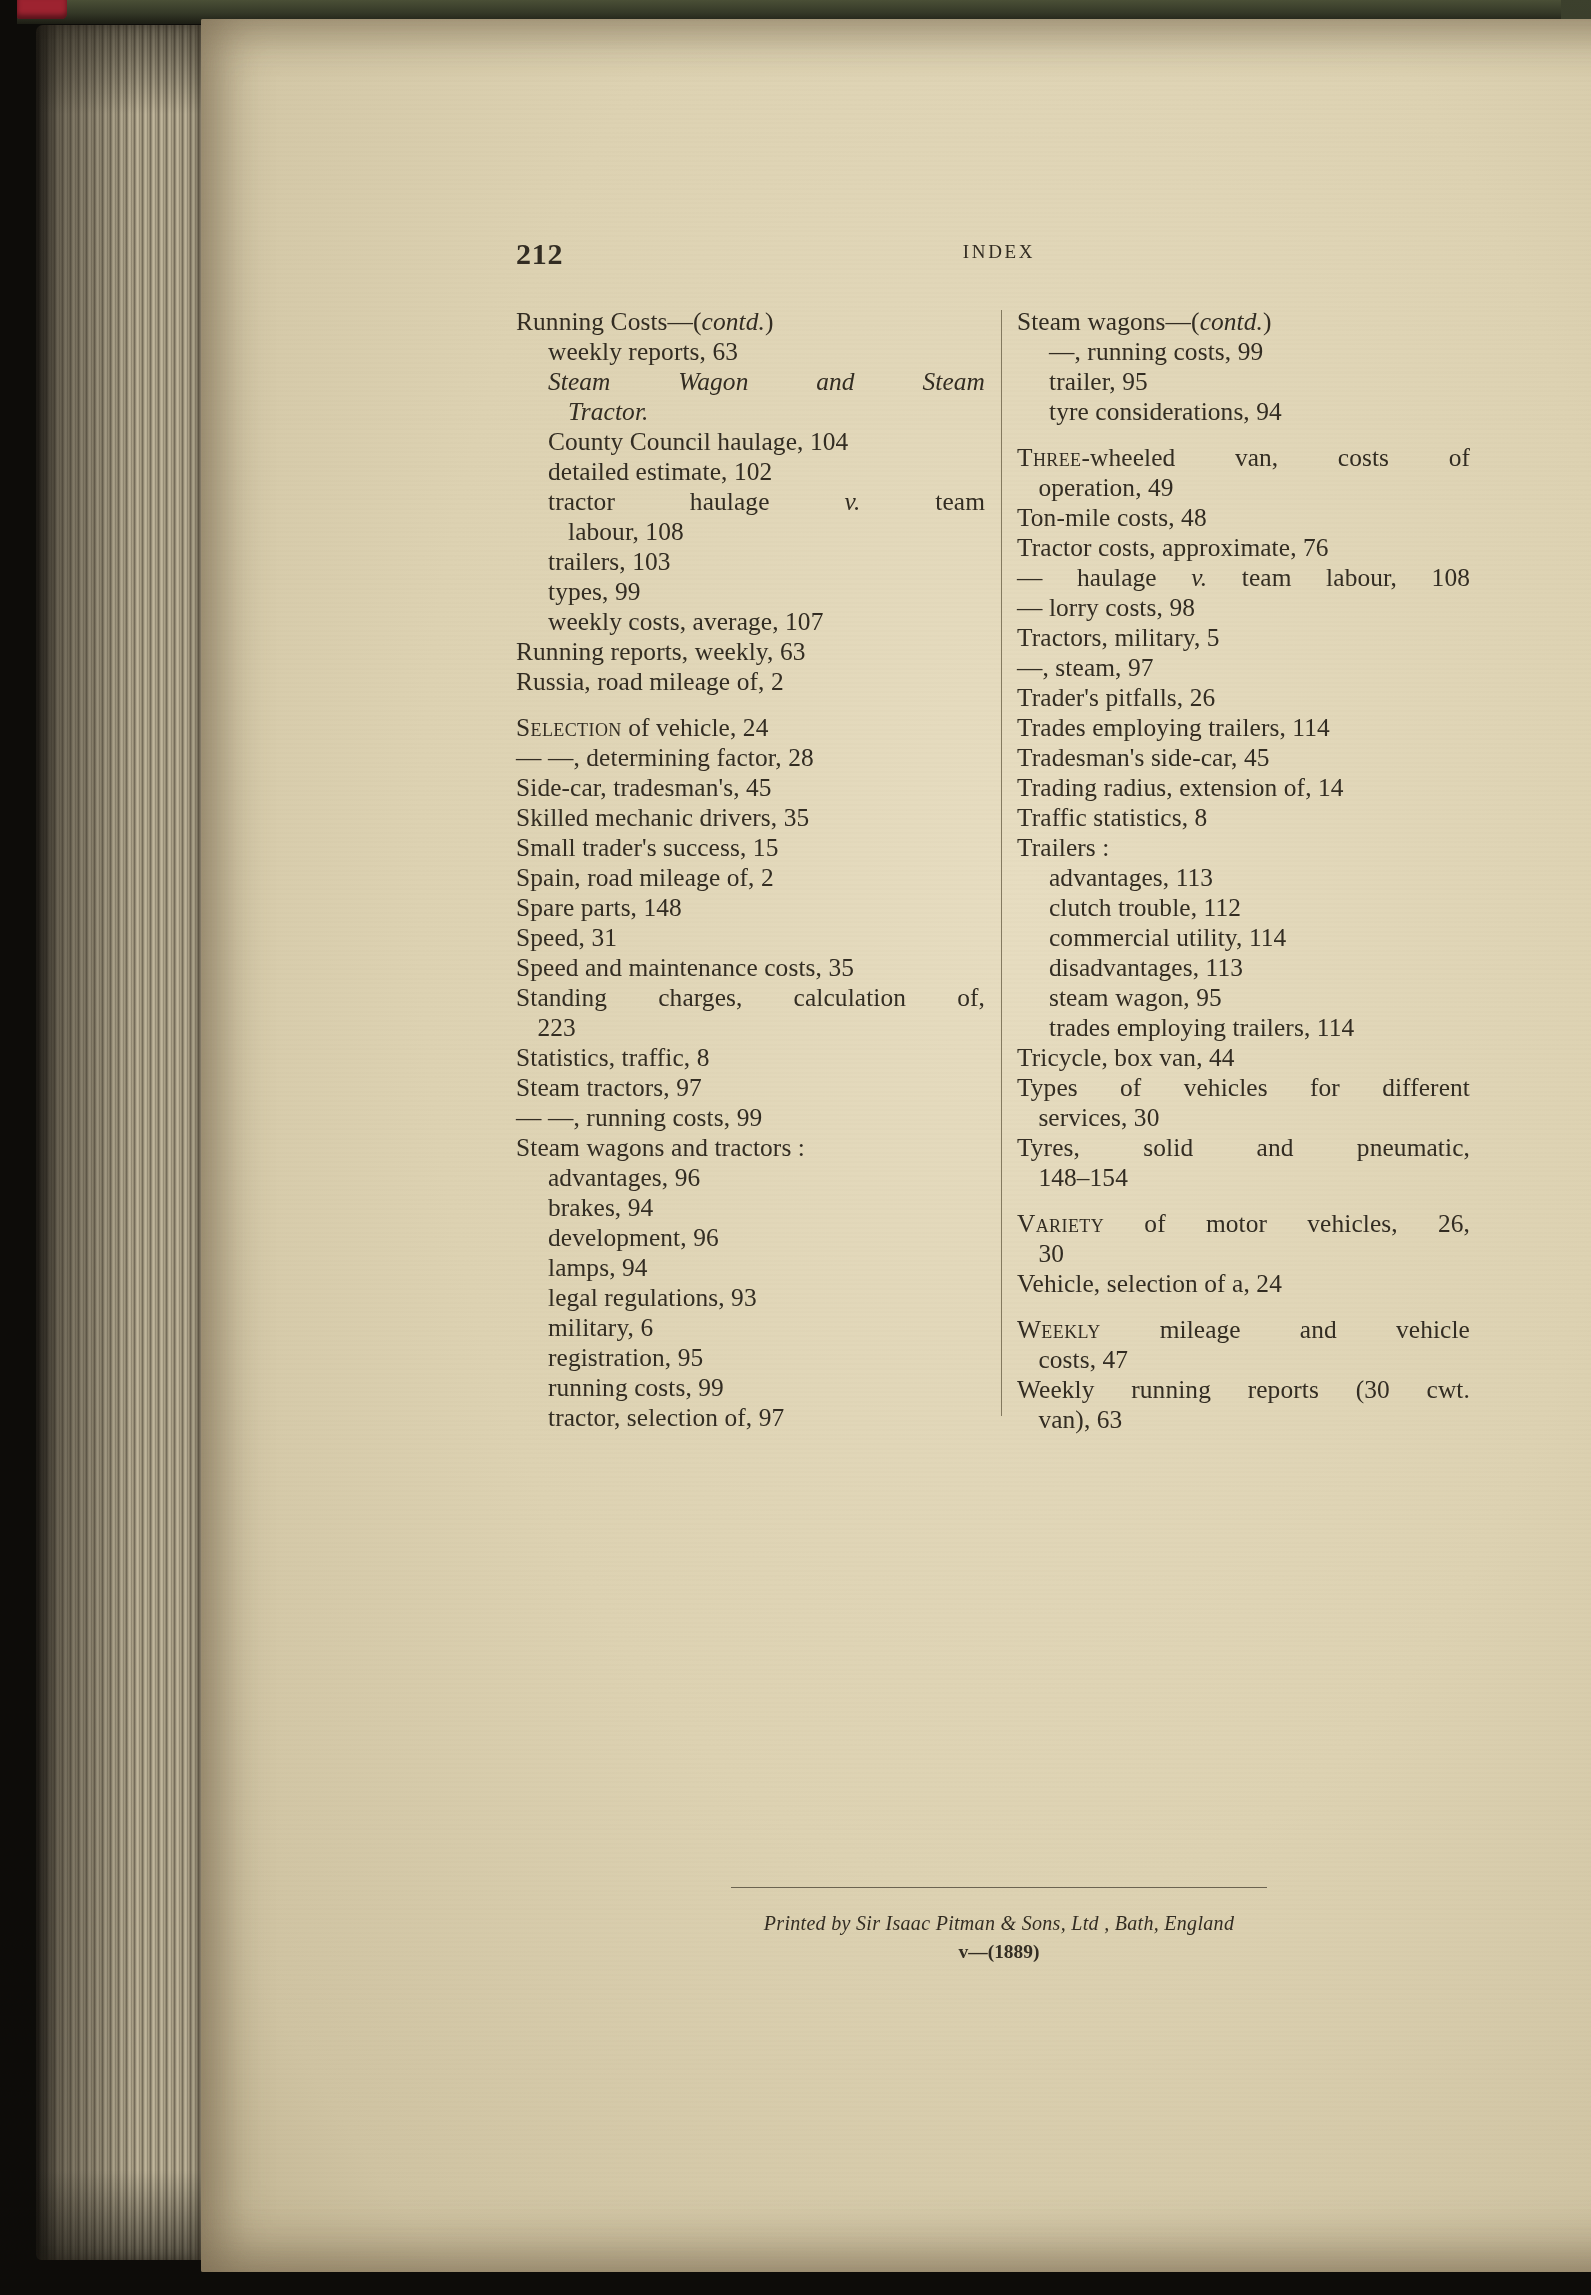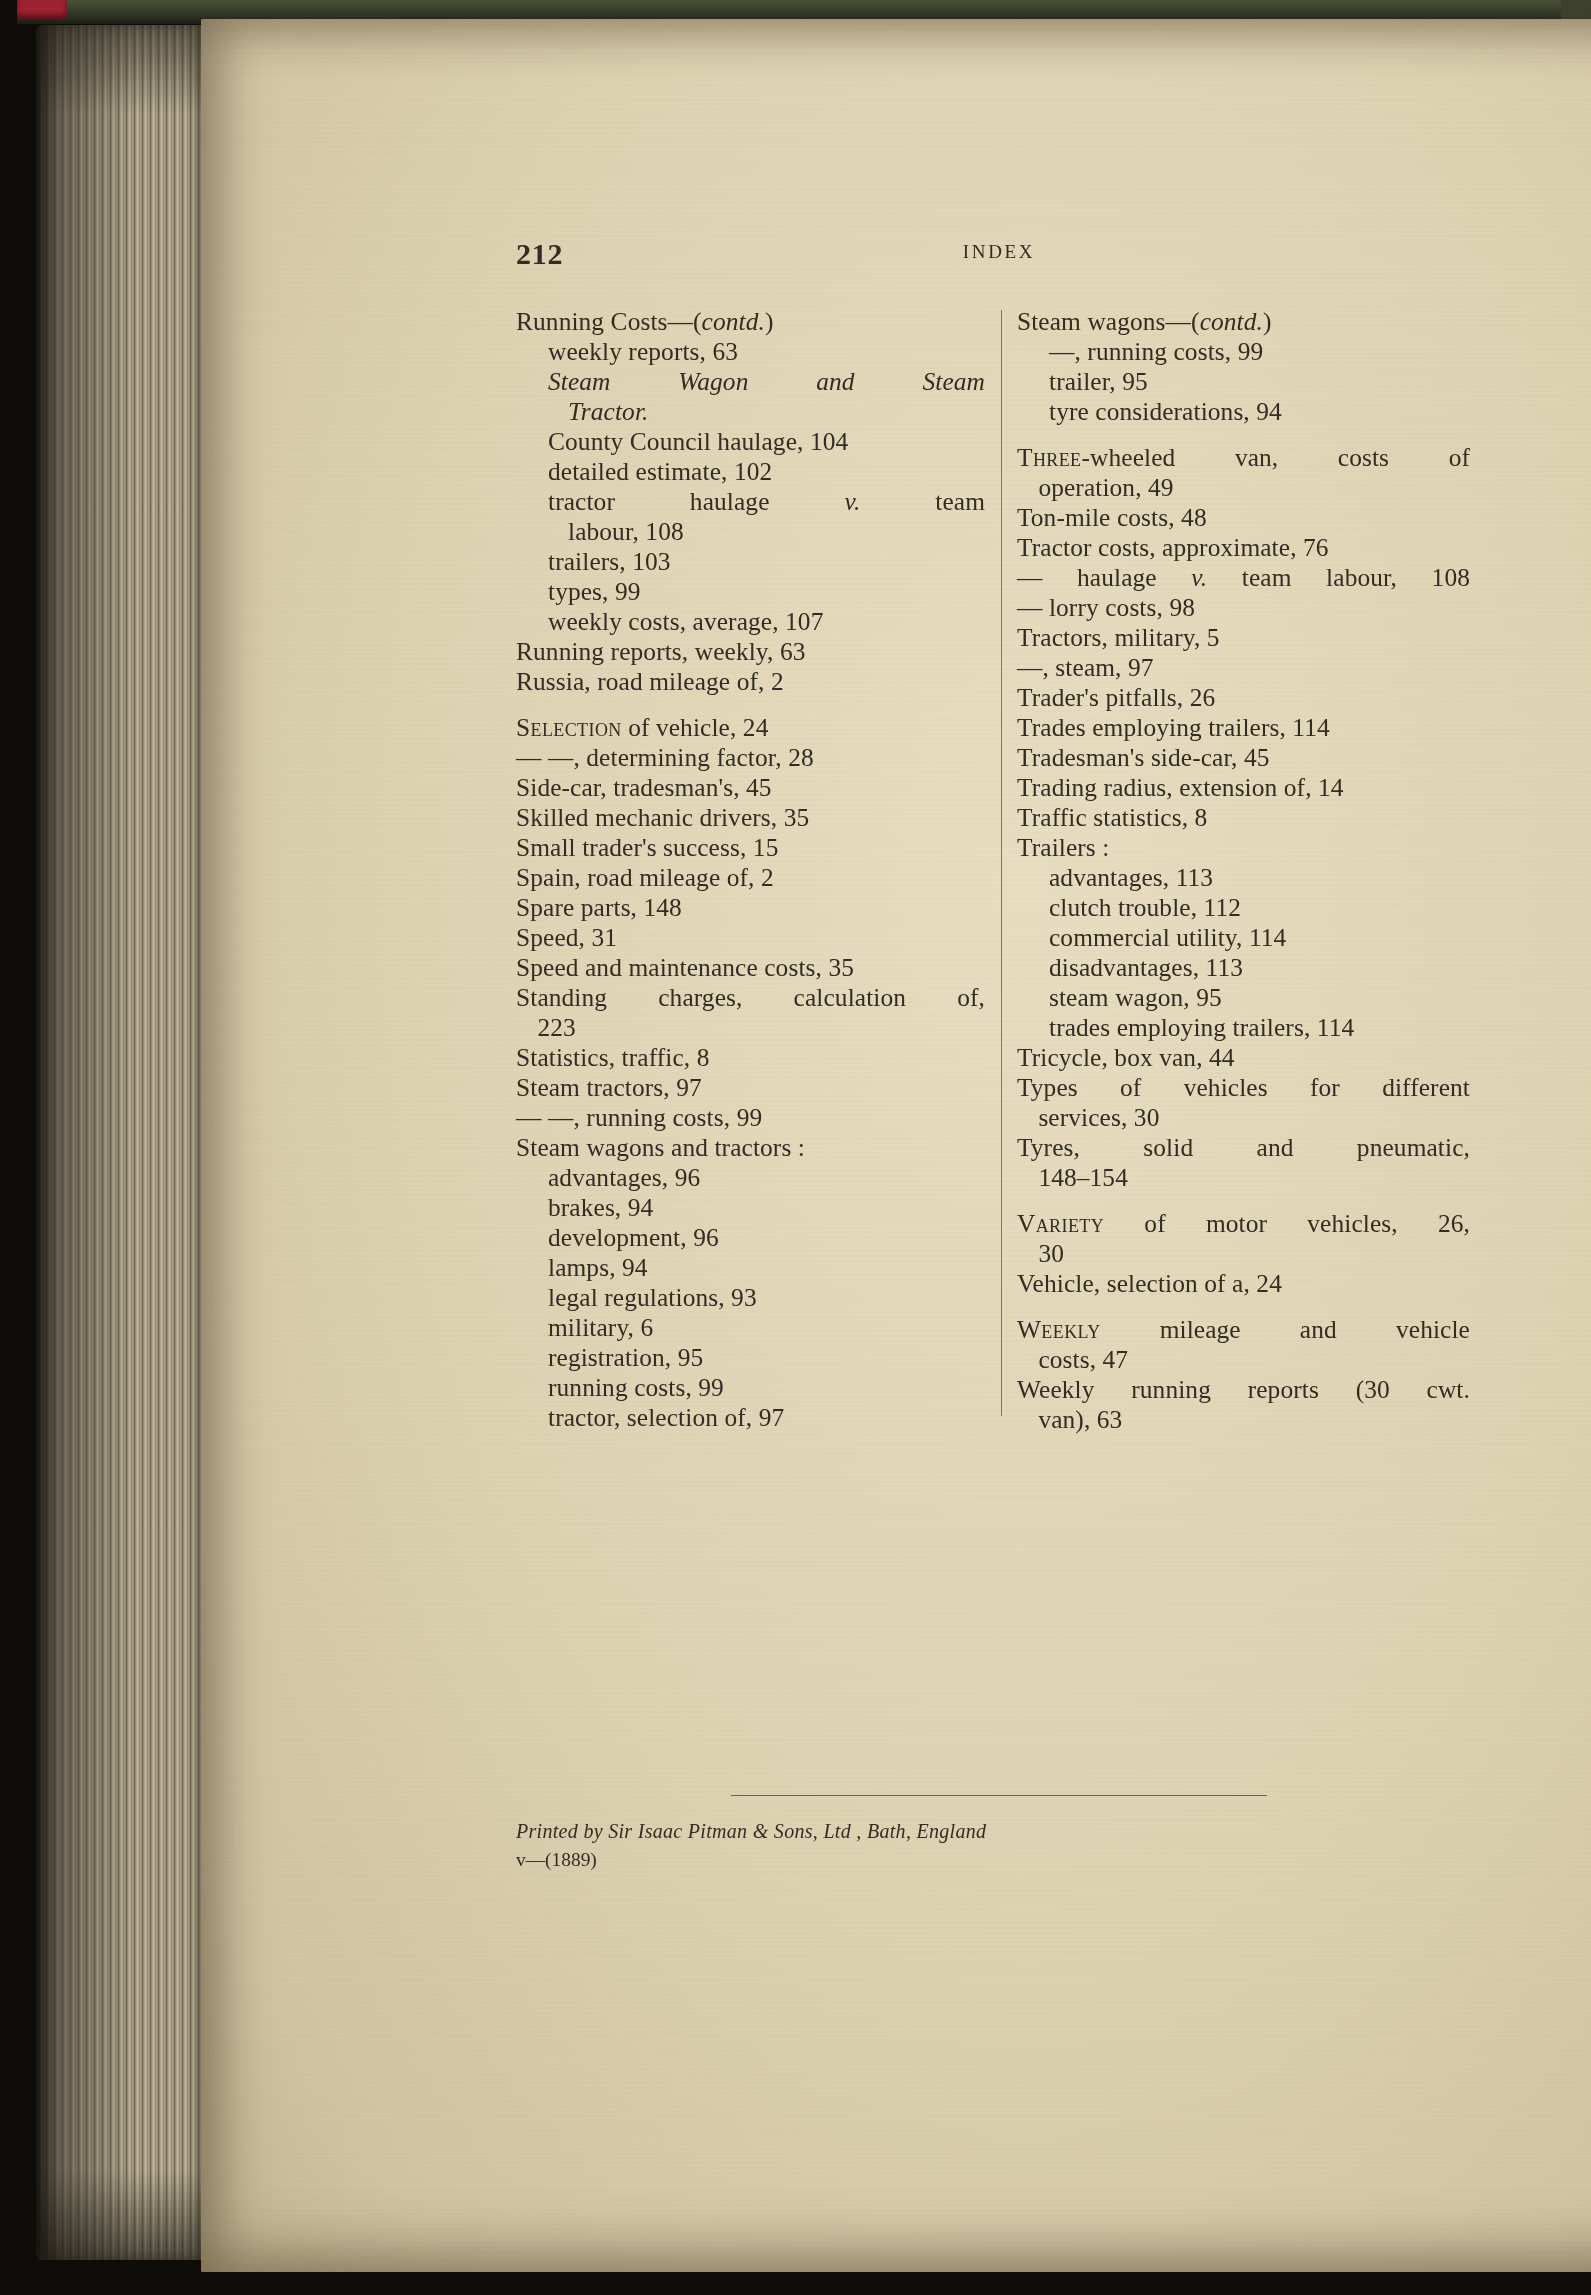--- a/index.html
+++ b/index.html
@@ -57,24 +57,24 @@
   .entry{min-height:30px;}
   .entry.gap{min-height:16px;height:16px;}
   .entry.i1{padding-left:21.4px;}
   .entry.i2{padding-left:32px;}
   .entry.i3{padding-left:52px;}
   .entry.just{text-align:justify;text-align-last:justify;font-family:Liberation Serif, serif;}
   .it{font-style:italic;}
   .sc{font-variant:small-caps;letter-spacing:0.4px;}
 
   
-  .footer{position:absolute;left:315px;top:1776px;width:966px;text-align:left;color:var(--ink);}
+  .footer{position:absolute;left:315px;top:1868px;width:966px;text-align:center;color:var(--ink);}
   .footer-rule{width:536px;height:1.3px;margin:0 auto;background:#57503f;opacity:.85;}
   .imprint{margin-top:24px;font-size:20px;font-style:italic;letter-spacing:0.3px;}
-  .edition{margin-top:5.4px;font-size:19.4px;}
+  .edition{margin-top:5.4px;font-size:19.4px;font-weight:bold;}
 </style>
 </head>
 <body>
 
 <div class="scene">
   <div class="cloth-top"></div>
   <div class="red-mark"></div>
   <div class="cloth-right"></div>
   <div class="page-stack"></div>
 

